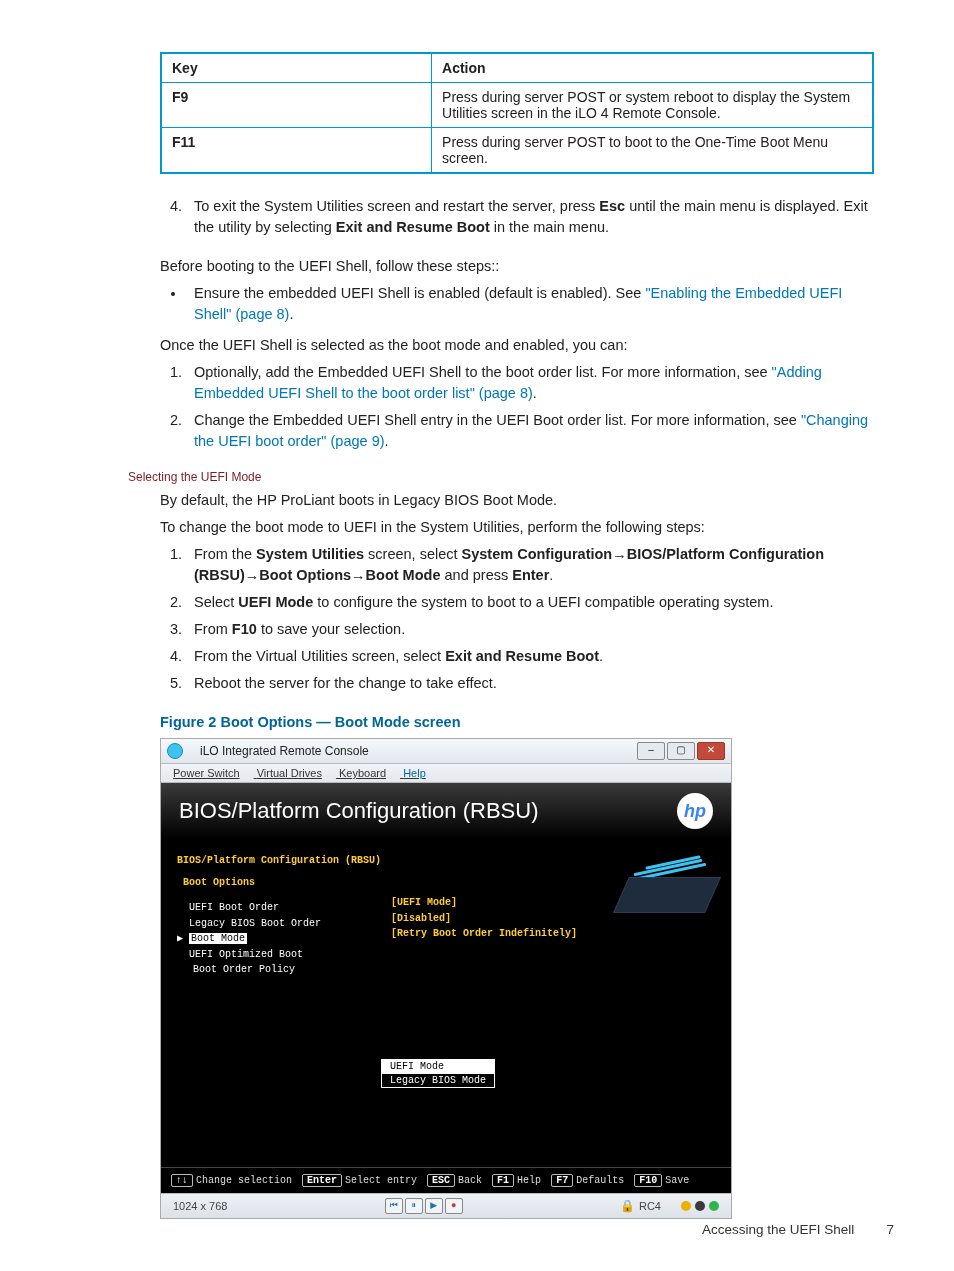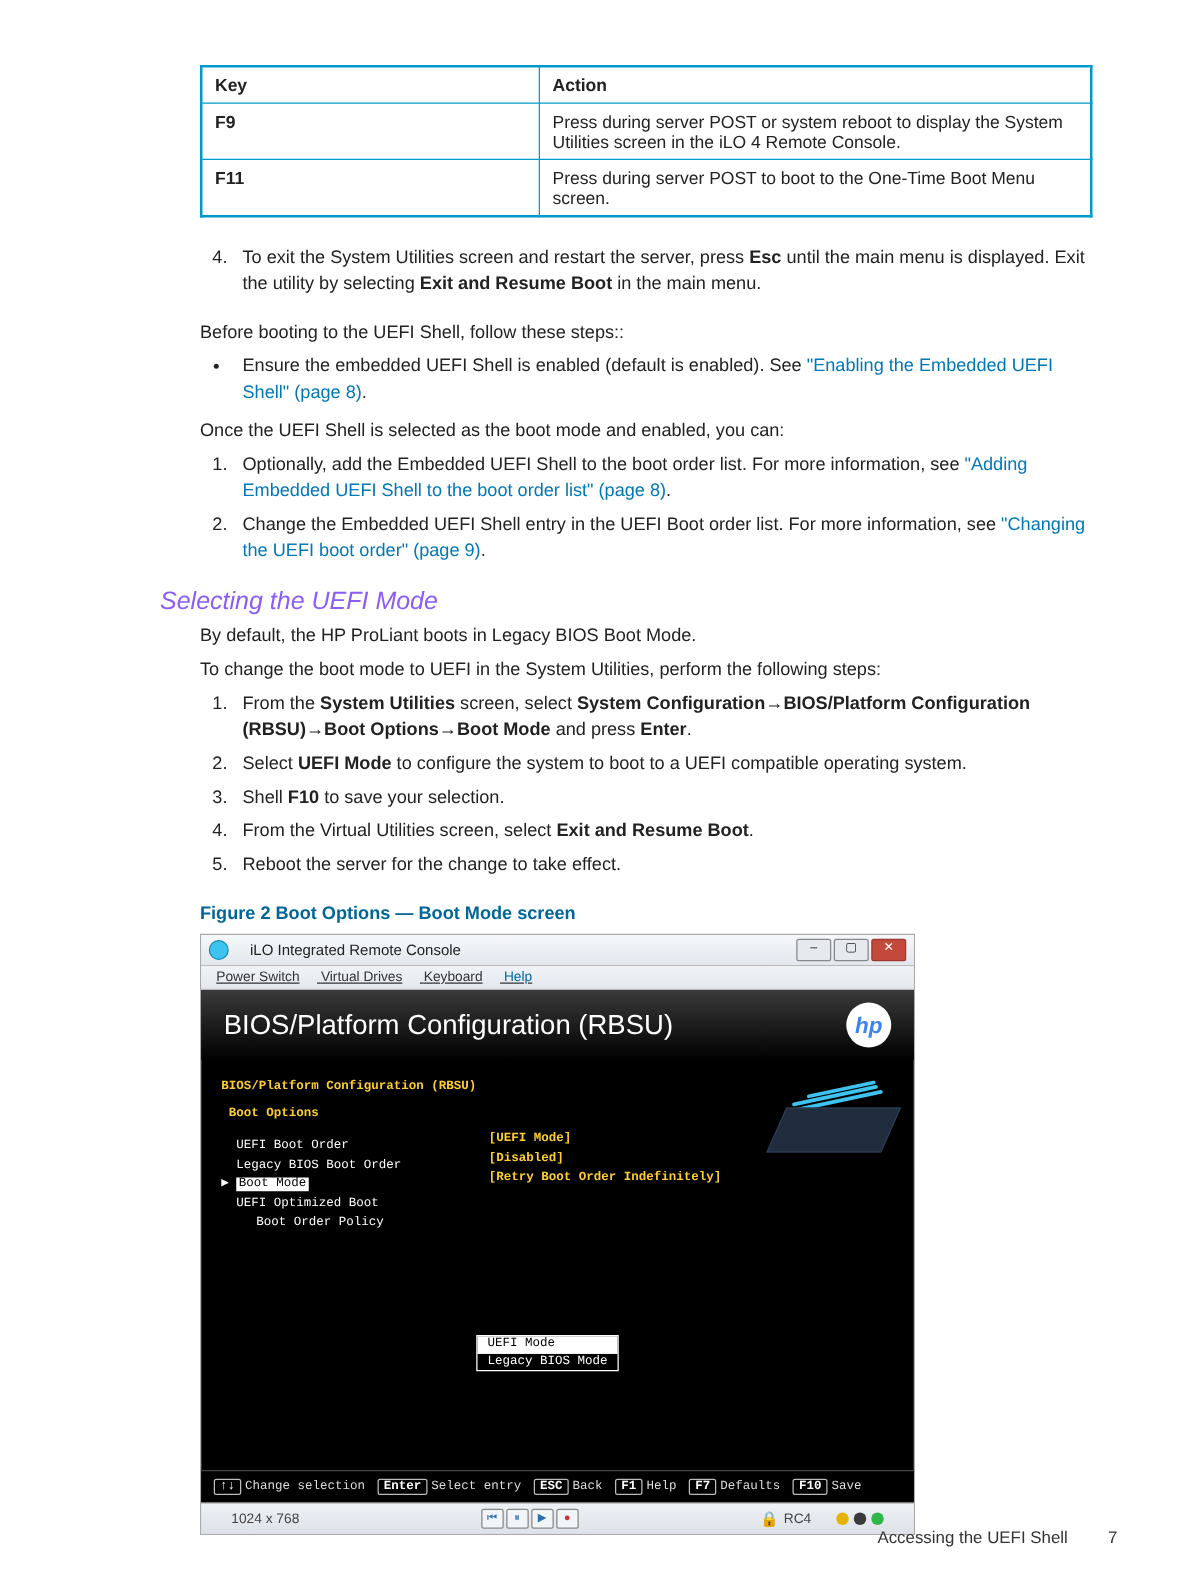--- a/index.html
+++ b/index.html
@@ -36,25 +36,24 @@
   ol.numlist > li { padding-left: 8px; margin-bottom: 6px; line-height: 1.45; }
   ul.bullets { margin: 2px 0 10px 0; padding-left: 26px; list-style-type: disc; }
   ul.bullets > li { padding-left: 8px; margin-bottom: 6px; line-height: 1.45; }
   h1.sec {
     font-size: 26px;
     font-weight: normal;
     color: #006699;
     margin: 10px 0 8px -30px;
   }
   h2.sub {
-    font-size: 20px;
+    font-size: 12px;
     font-weight: normal;
-    color: #8b5cf6;
+    color: #7f1d1d;
     margin: 18px 0 6px -30px;
-    font-style: italic;
   }
   p { margin: 6px 0; line-height: 1.45; }
   .link { color: #0077b6; }
   .bold { font-weight: bold; }
   .fig-caption { color: #006699; font-weight: bold; margin: 20px 0 8px 0; }
   .screenshot {
     width: 570px;
     border: 1px solid #aaa;
     background: linear-gradient(#e9edf2,#d8dde4);
     font-family: "Segoe UI", Tahoma, sans-serif;
@@ -96,21 +95,21 @@
   .rbsu-body .server-art { position:absolute; top:18px; right:18px; width:110px; height:56px; }
   .server-art .rack { position:absolute; bottom:0; right:0; width:90px; height:34px; background:#1e2c3e; border:1px solid #2c3e56; transform:skewX(-24deg); }
   .server-art .bands { position:absolute; top:4px; right:10px; width:84px; height:14px; }
   .server-art .bands span { position:absolute; height:3px; background:#3cc3f0; border-radius:2px; }
   .rbsu-footer {
     border-top:1px solid #444;background:#000;padding:6px 10px;color:#ddd;font-family:"Courier New",monospace;font-size:10px;
     display:flex;gap:10px;align-items:center;
   }
   .keycap { display:inline-block;border:1px solid #bbb;border-radius:2px;padding:0 4px;font-weight:bold;color:#fff;margin-right:3px; }
   .sc-status {
-    display:flex;align-items:center;justify-content:space-between;padding:4px 24px;background:linear-gradient(#eef1f5,#dde2e9);border-top:1px solid #bbb;font-size:11px;color:#444;
+    display:flex;align-items:center;justify-content:space-between;padding:4px 12px;background:linear-gradient(#eef1f5,#dde2e9);border-top:1px solid #bbb;font-size:11px;color:#444;
   }
   .sc-status .mid { display:flex;gap:2px; }
   .sc-status .mid span { display:inline-block;width:16px;height:14px;border:1px solid #888;background:#f2f5f8;font-size:9px;text-align:center;line-height:13px;border-radius:2px; }
   .lights { display:flex;gap:4px;align-items:center; }
   .lights .lock { color:#c8860a;font-size:12px; }
   .lights .dot { width:10px;height:10px;border-radius:50%;display:inline-block; }
   .footer-line { position:absolute; bottom:34px; right:60px; font-size:13.5px; color:#333; }
   .footer-line .pn { display:inline-block; width:24px; text-align:right; margin-left:12px; }
 </style>
 </head>
@@ -170,21 +169,21 @@
     <p>By default, the HP ProLiant boots in Legacy BIOS Boot Mode.</p>
     <p>To change the boot mode to UEFI in the System Utilities, perform the following steps:</p>
     <ol class="numlist">
       <li>
         <span>From the </span><span class="bold">System Utilities</span><span> screen, select </span><span class="bold">System Configuration</span><span>→</span><span class="bold">BIOS/Platform Configuration (RBSU)</span><span>→</span><span class="bold">Boot Options</span><span>→</span><span class="bold">Boot Mode</span><span> and press </span><span class="bold">Enter</span><span>.</span>
       </li>
       <li>
         <span>Select </span><span class="bold">UEFI Mode</span><span> to configure the system to boot to a UEFI compatible operating system.</span>
       </li>
       <li>
-        <span>Shell </span><span class="bold">F10</span><span> to save your selection.</span>
+        <span>From </span><span class="bold">F10</span><span> to save your selection.</span>
       </li>
       <li>
         <span>From the Virtual Utilities screen, select </span><span class="bold">Exit and Resume Boot</span><span>.</span>
       </li>
       <li>Reboot the server for the change to take effect.</li>
     </ol>
 
     <div class="fig-caption">Figure 2 Boot Options — Boot Mode screen</div>
 
     <div class="screenshot">
@@ -220,21 +219,21 @@
             </div>
             <div class="rack"></div>
           </div>
           <div class="menu-col">
             <div class="yellow">BIOS/Platform Configuration (RBSU)</div>
             <div class="yellow" style="margin-top:6px;margin-left:6px">Boot Options</div>
             <div class="white" style="margin-top:10px;margin-left:12px">UEFI Boot Order</div>
             <div class="white" style="margin-left:12px">Legacy BIOS Boot Order</div>
             <div style="margin-left:0"><span class="white">▶</span> <span class="highlight">Boot Mode</span></div>
             <div class="white" style="margin-left:12px">UEFI Optimized Boot</div>
-            <div class="white" style="margin-left:28px">Boot Order Policy</div>
+            <div class="white" style="margin-left:16px">Boot Order Policy</div>
           </div>
           <div class="val-col">
             <div class="yellow">[UEFI Mode]</div>
             <div class="yellow">[Disabled]</div>
             <div class="yellow">[Retry Boot Order Indefinitely]</div>
           </div>
           <div class="popup">
             <div class="sel">UEFI Mode</div>
             <div class="white">Legacy BIOS Mode</div>
           </div>

